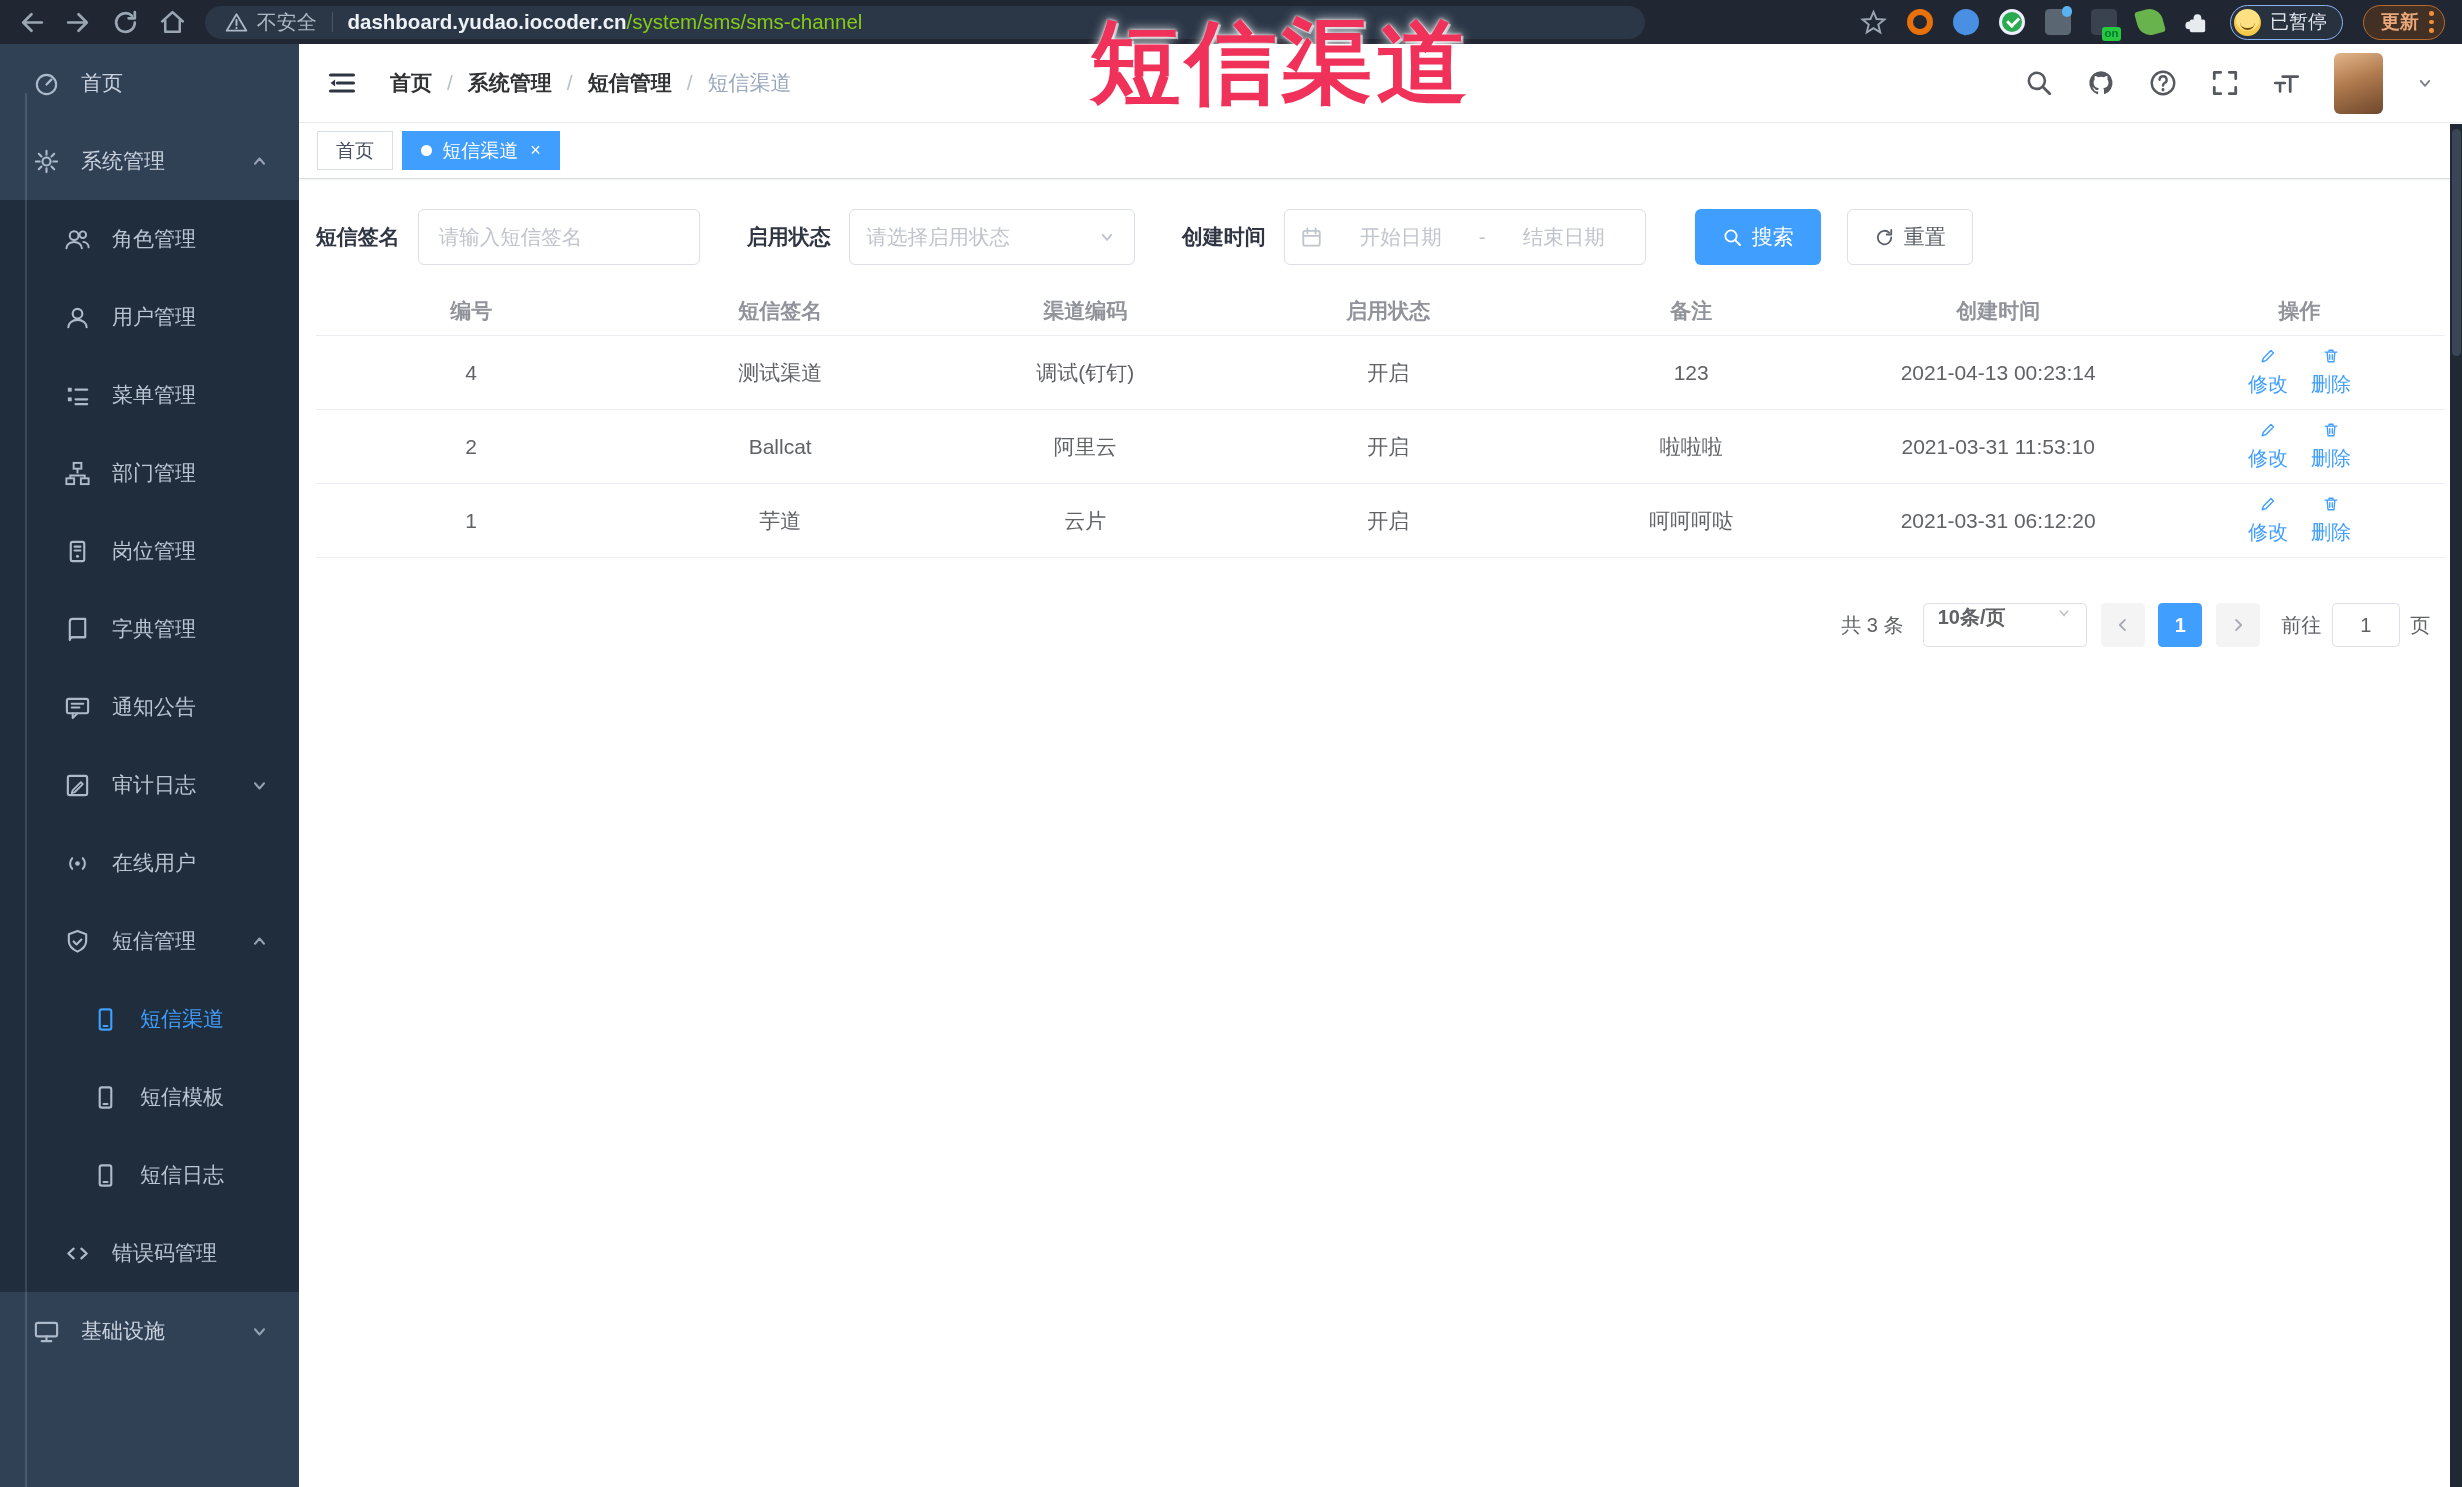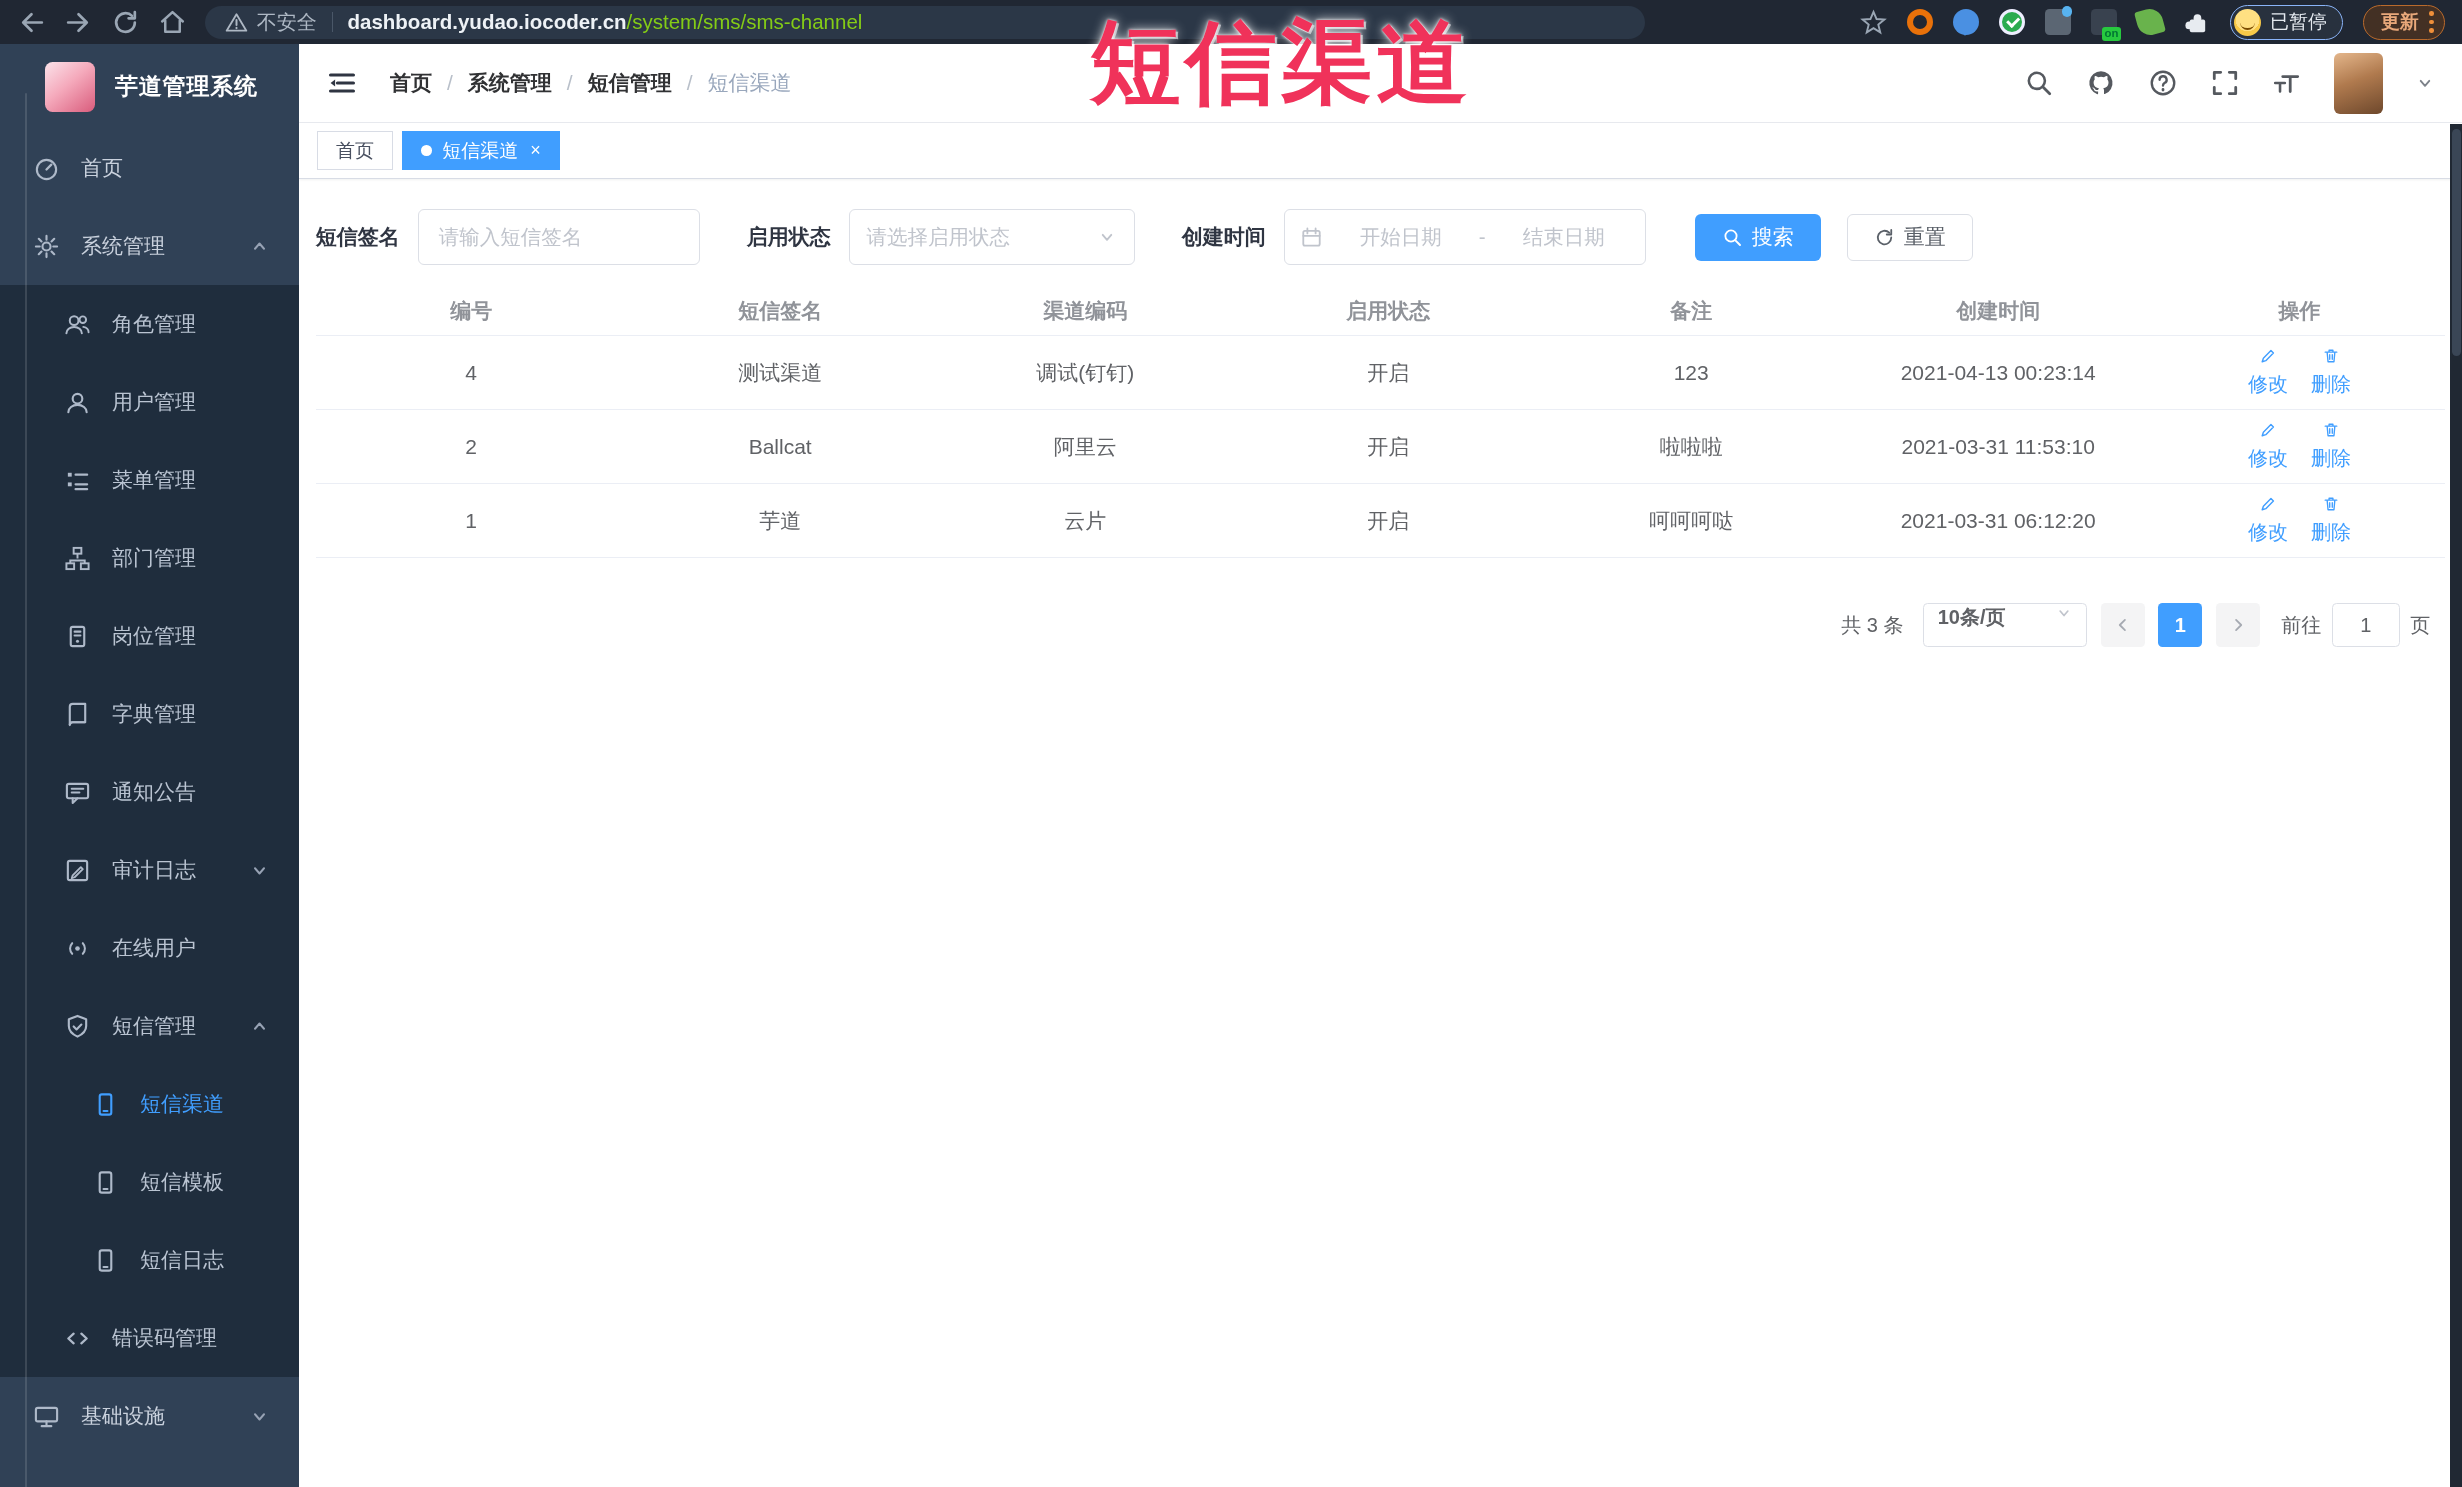--- a/index.html
+++ b/index.html
@@ -89,21 +89,21 @@
   .f-label { font-weight:700; color:#2f3542; margin-right:18px; white-space:nowrap; }
   .box { height:56px; border:0.8px solid #dcdfe6; border-radius:6px; background:#fff;
          display:flex; align-items:center; color:#c0c4cc; font-size:20.5px; }
   .f-input { width:282px; padding:0 20px; margin-right:47px; }
   .f-select { width:286px; padding:0 16.7px; margin-right:47px; justify-content:space-between; }
   .sel-caret { width:20px; height:20px; color:#c0c4cc; }
   .f-date { width:362px; padding:0 15px; margin-right:49px; gap:12px; }
   .cal-ico { width:23px; height:23px; color:#c0c4cc; flex:0 0 auto; }
   .f-date .ph { flex:1; text-align:center; }
   .f-date .dash { color:#c0c4cc; }
-  .btn { height:47px; border-radius:6px; display:flex; align-items:center; gap:9px;
+  .btn { height:56px; border-radius:6px; display:flex; align-items:center; gap:9px;
          font-size:21px; padding:0 26px; cursor:pointer; border:0.8px solid transparent; }
   .btn-primary { background:#409eff; color:#fff; margin-right:26px; }
   .btn-plainw { background:#fff; border-color:#dcdfe6; color:#5a6068; }
   .btn .bico { width:21px; height:21px; }
 
   
   .toolbar-row { margin-top:32px; display:flex; align-items:center; }
   .btn-add { height:44px; padding:0 21px; border-radius:4.5px; background:#ecf5ff; border:0.8px solid #a9d4ff;
              color:#409eff; font-size:20px; display:flex; align-items:center; gap:7.6px; cursor:pointer; }
   .btn-add .bico { width:20px; height:20px; }
@@ -340,24 +340,20 @@
       <span class="vdots">
           <i></i>
           <i></i>
           <i></i>
         </span>
     </span>
   </div>
 </div>
 
 <aside class="sidebar">
-  <div class="logo-row">
-    <div class="logo-img"></div>
-    <span class="logo-title">芋道管理系统</span>
-  </div>
   <nav id="menu">
       <div class="m-item lvl1">
         <svg class="mi" viewBox="0 0 36 36" width="27" height="27">
           <use href="#i-dashboard"></use>
         </svg>
         <span>首页</span>
       </div>
       <div class="m-item lvl1">
         <svg class="mi" viewBox="0 0 36 36" width="27" height="27">
           <use href="#i-gear"></use>

